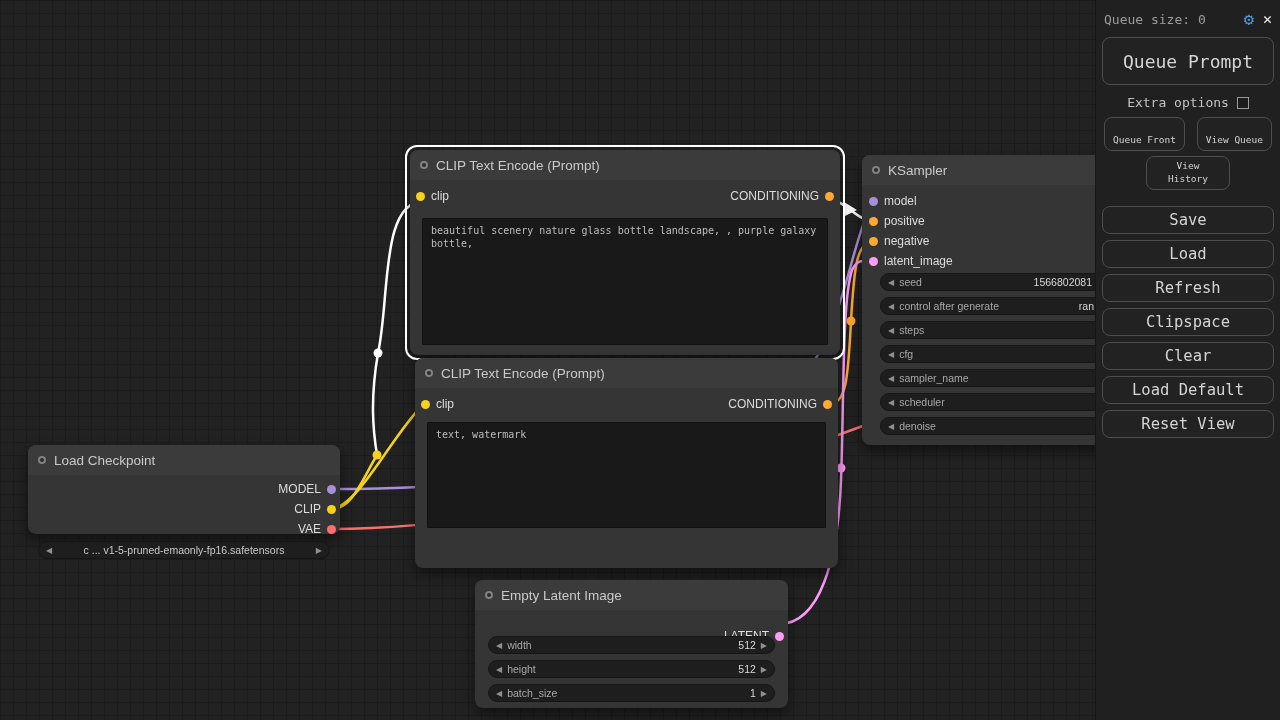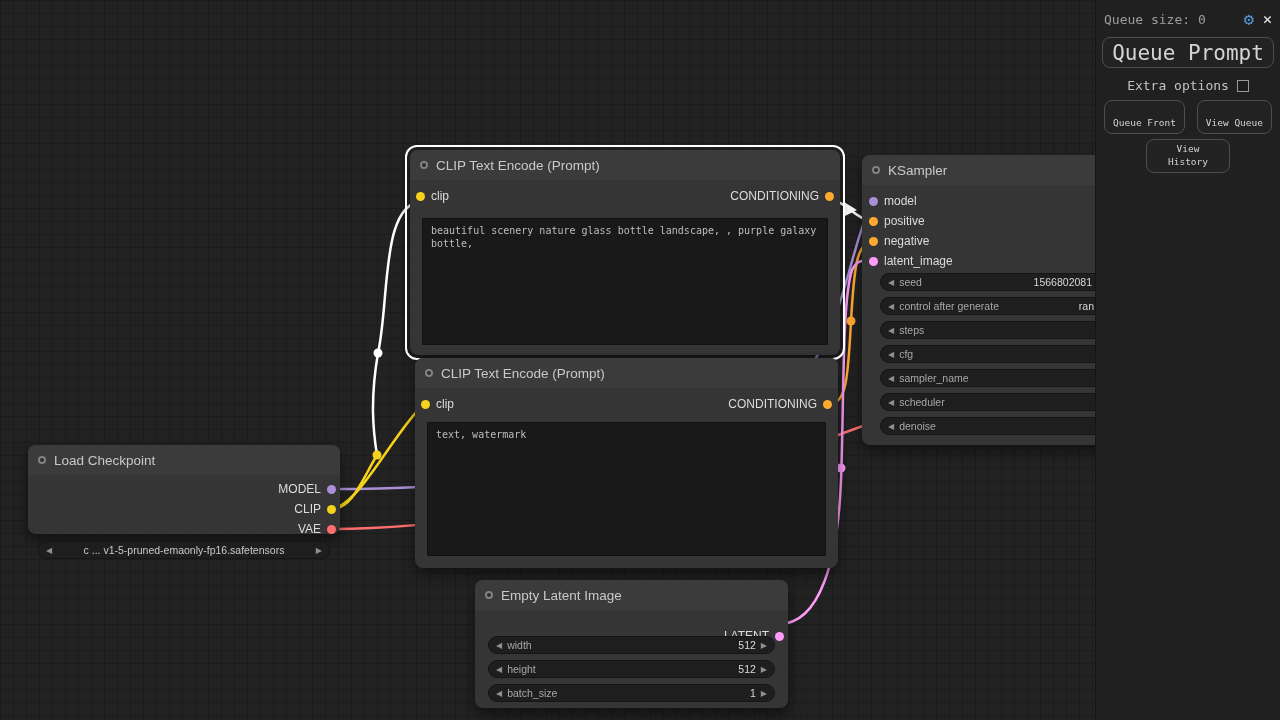--- a/index.html
+++ b/index.html
@@ -42,21 +42,21 @@
 
   
   #sidebar{position:absolute;right:0;top:0;width:185px;height:720px;background:#202020;z-index:10;
         padding:11px 6px;font-family:"DejaVu Sans Mono",monospace;color:#ccc;border-left:1px solid #161616}
   .qrow{display:flex;align-items:center;gap:9px;padding:0 2px}
   .qsize{font-size:13px;color:#9d9d9d;flex:1}
   .gear{color:#5596d8;font-size:17px;cursor:pointer;line-height:1}
   .closex{color:#e8e8e8;font-size:15px;cursor:pointer;line-height:1}
   #sidebar button{font-family:inherit;background:#222;border:1px solid #4e4e4e;border-radius:8px;
         color:#d4d4d4;cursor:pointer;display:block}
-  .qp{width:100%;margin-top:9px;height:31px;font-size:21px}
+  .qp{width:100%;margin-top:9px;height:48px;font-size:18px}
   .extras{display:flex;align-items:center;justify-content:center;gap:8px;margin-top:10px;
         font-size:13px;color:#c3c3c3}
   .cb{width:12px;height:12px;border:1px solid #9a9a9a;background:#1c1c1c;display:inline-block}
   .smallrow{display:flex;justify-content:space-between;margin-top:7px;padding:0 2px}
   .sbtn{font-size:9.5px;height:17px;border-radius:7px;padding:16px 8px}
   .vh{margin:5px auto 0;width:84px;font-size:9.5px;line-height:1.35;padding:3px 12px;border-radius:7px;text-align:center}
   .stack{margin-top:16px;display:flex;flex-direction:column;gap:6px}
   .abtn{width:100%;height:28px;font-size:15.5px}
 </style>
 </head>
@@ -114,21 +114,21 @@
     <div class="slots">
       <div class="slot">
         <span class="sdot" style="background: rgb(247, 210, 26);"></span>
         <span>clip</span>
       </div>
       <div class="slot">
         <span>CONDITIONING</span>
         <span class="sdot" style="background: rgb(255, 169, 49);"></span>
       </div>
     </div>
-    <div class="prompt-box" style="left:12px;top:64px;width:399px;height:134px">text, watermark</div>
+    <div class="prompt-box" style="left:12px;top:64px;width:399px;height:106px">text, watermark</div>
   </div>
 
   <div class="node" style="left:28px;top:445px;width:312px;height:89px">
     <div class="nheader">
       <span class="ndot"></span>
       <span class="ntitle">Load Checkpoint</span>
     </div>
     <div class="col-out" style="margin-top:4px">
       <div class="slot">
         <span>MODEL</span>
@@ -250,15 +250,24 @@
     <button class="qp">Queue Prompt</button>
     <div class="extras">
       <span>Extra options</span>
       <span class="cb"></span>
     </div>
     <div class="smallrow">
       <button class="sbtn">Queue Front</button>
       <button class="sbtn">View Queue</button>
     </div>
     <button class="vh">View History</button>
+    <div class="stack">
+      <button class="abtn">Save</button>
+      <button class="abtn">Load</button>
+      <button class="abtn">Refresh</button>
+      <button class="abtn">Clipspace</button>
+      <button class="abtn">Clear</button>
+      <button class="abtn">Load Default</button>
+      <button class="abtn">Reset View</button>
+    </div>
   </div>
 
 </div>
 
 </body></html>

